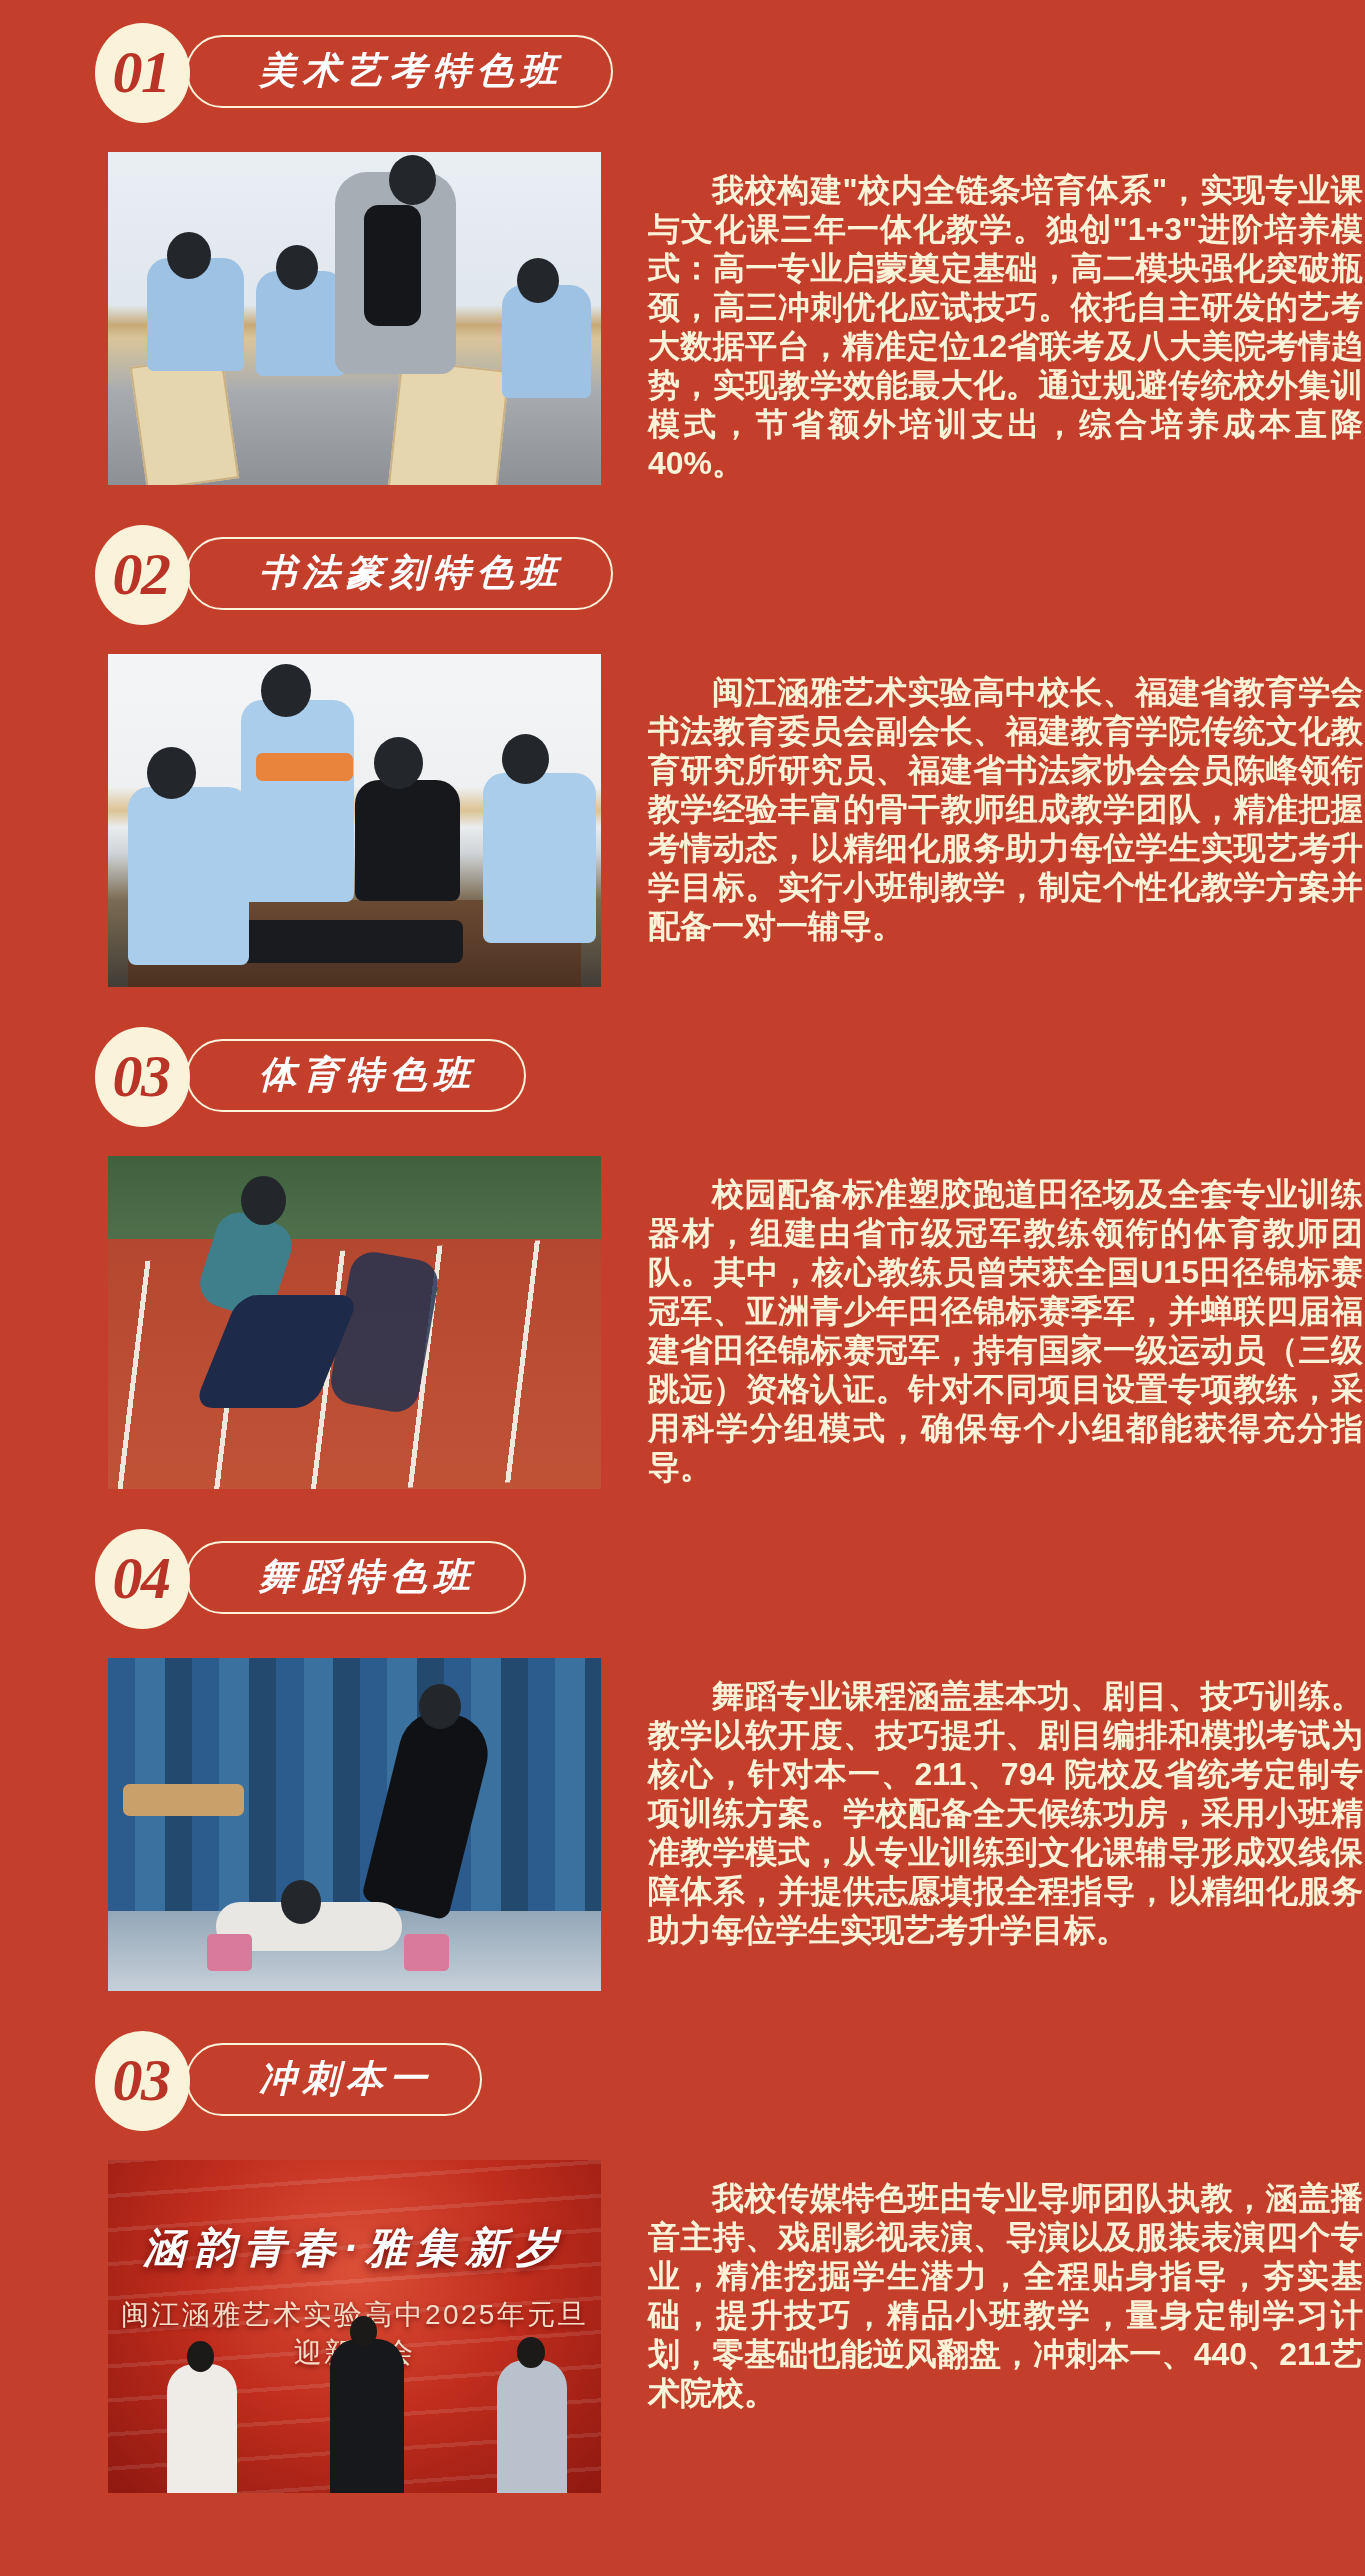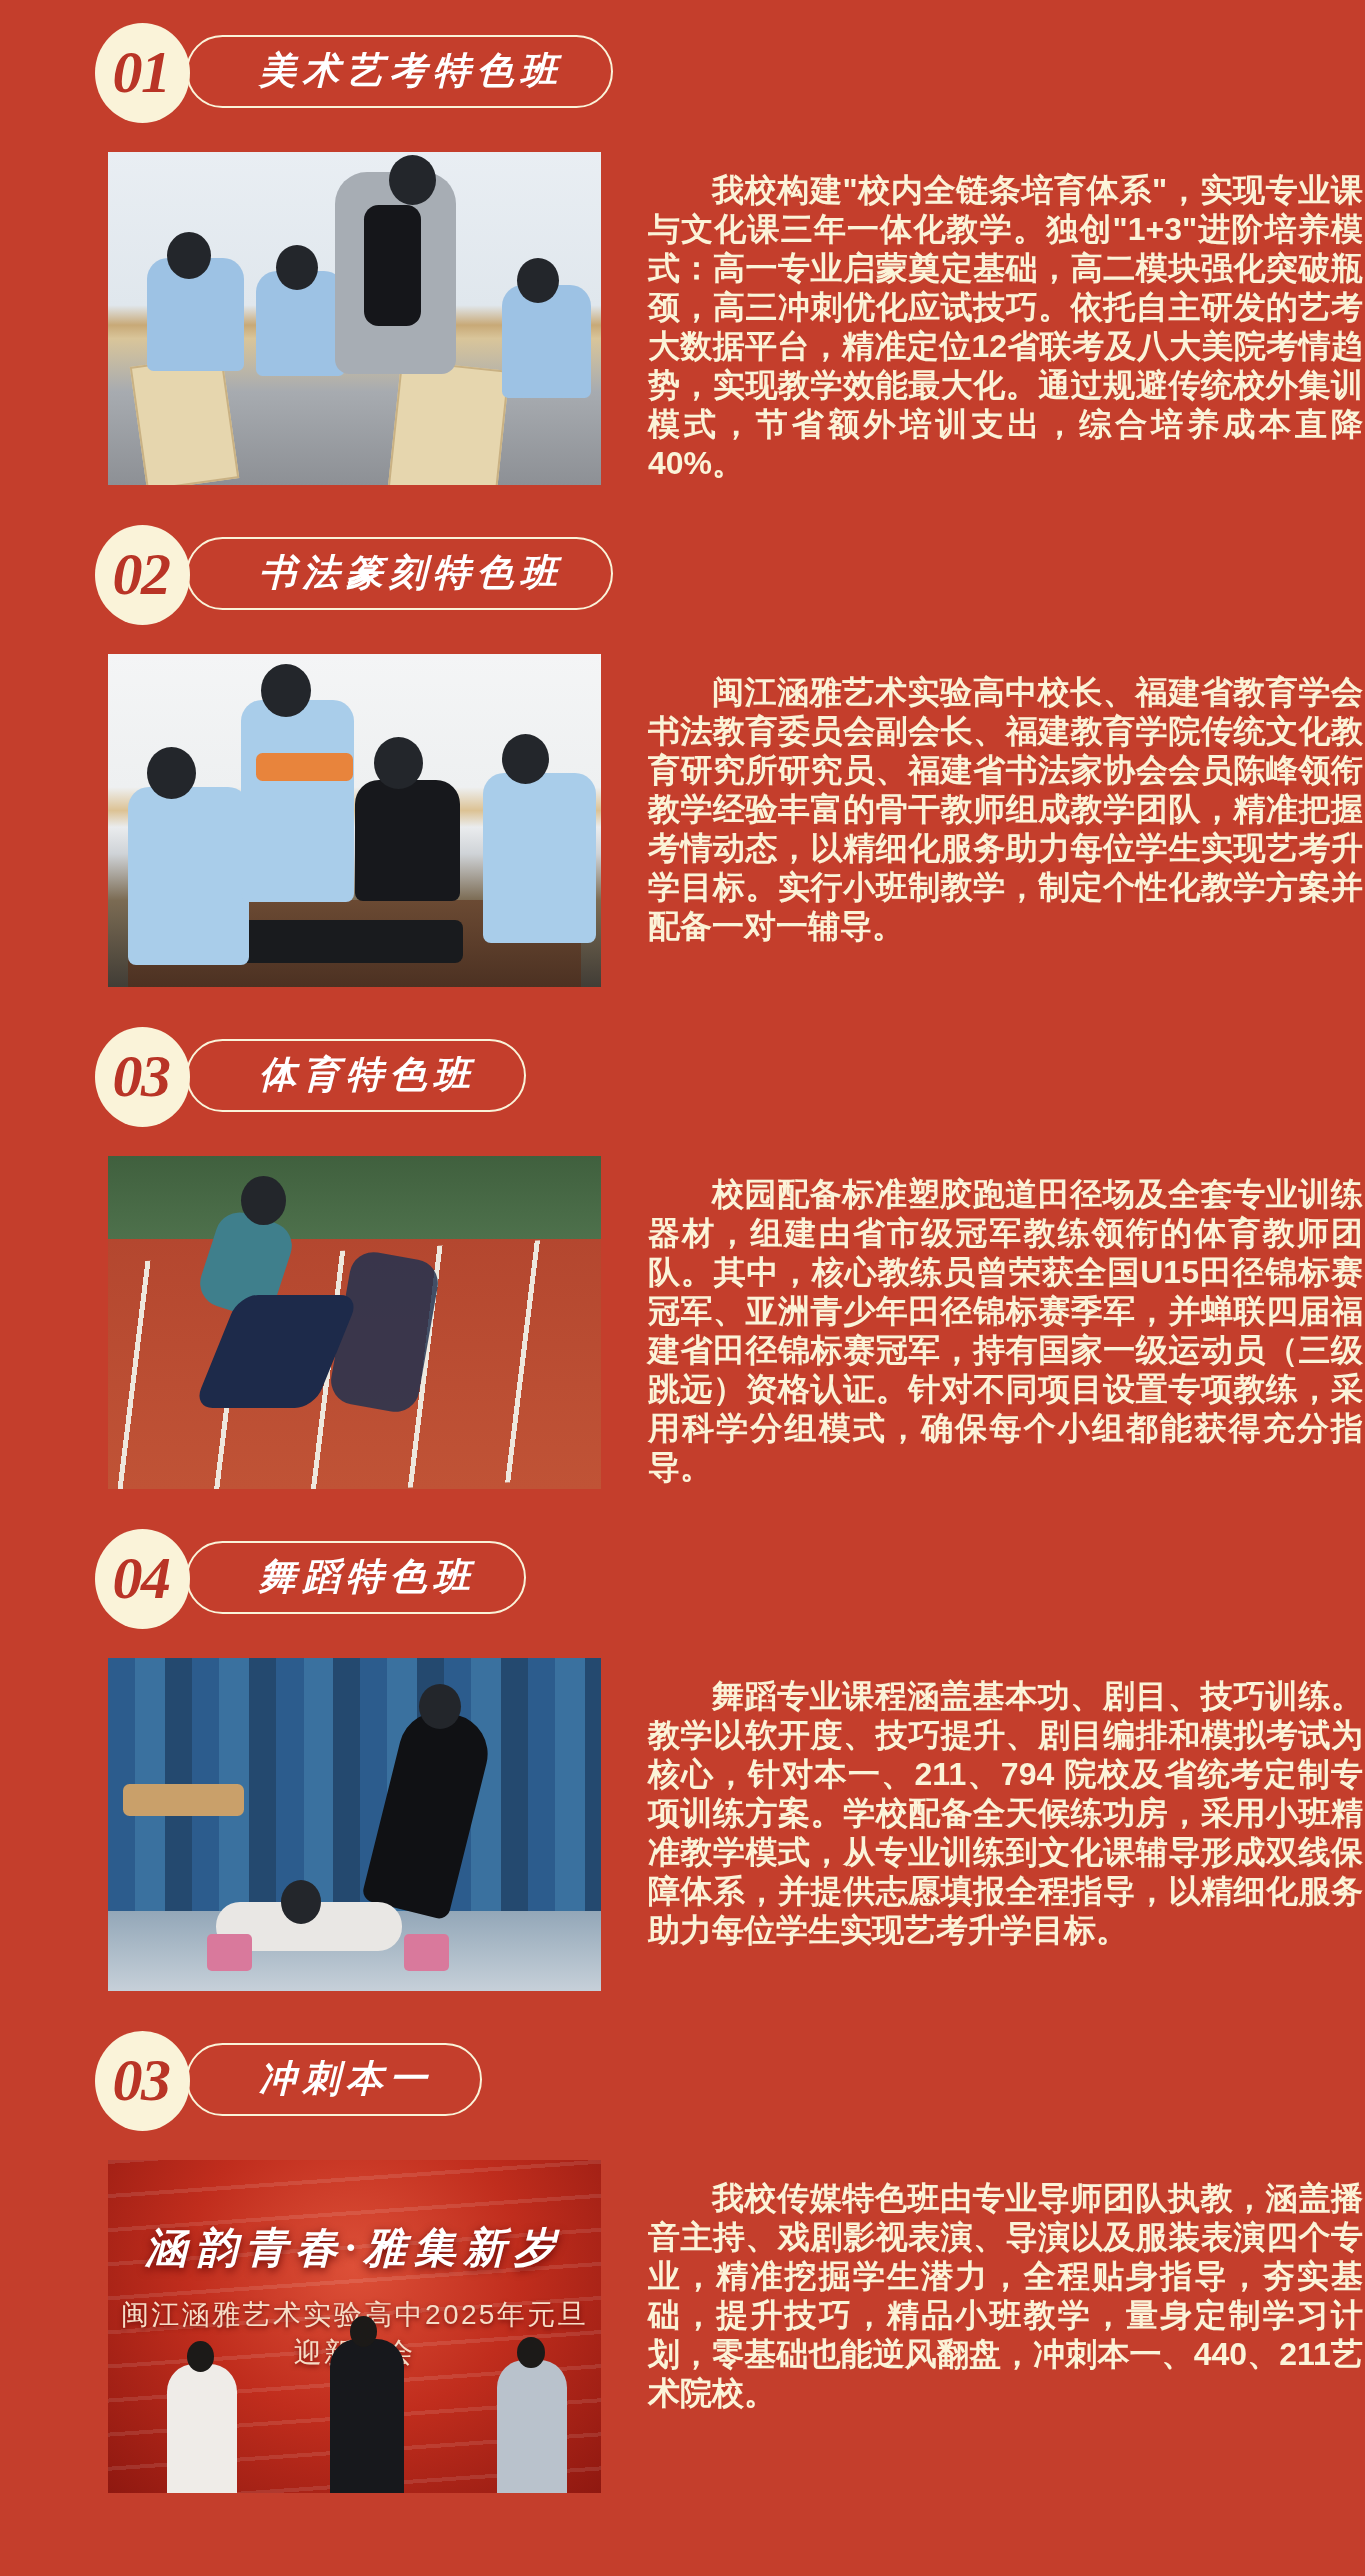--- a/index.html
+++ b/index.html
@@ -82,21 +82,21 @@
 
   
   .photo-stage{background:radial-gradient(ellipse at 50% 32%,#dd5038 0%,#c02d1d 48%,#8f1810 100%);}
   .photo-stage .streaks{
     position:absolute;inset:0;
     background:repeating-linear-gradient(176deg,rgba(255,255,255,.10) 0 4px,transparent 4px 34px);
     mix-blend-mode:screen;
   }
   .stage-title{
     position:absolute;top:18%;left:0;width:100%;text-align:center;
-    color:#ffffff;font-family:Liberation Serif, serif;font-weight:700;font-style:italic;
+    color:#ffffff;font-family:Liberation Sans, sans-serif;font-weight:700;font-style:italic;
     font-size:42px;letter-spacing:8px;text-shadow:0 3.2px 8px rgba(90,0,0,.85);
   }
   .stage-subtitle{
     position:absolute;top:41%;left:0;width:100%;text-align:center;
     color:#f6ddc7;font-size:28px;letter-spacing:2.4px;text-shadow:0 1.6px 4.9px rgba(90,0,0,.8);
   }
   .host{position:absolute;bottom:0;border-radius:27.5px 27.5px 0 0;}
   .host-head{position:absolute;background:#1c1a18;border-radius:50%;width:27.5px;height:31px;}
 </style>
 </head>

